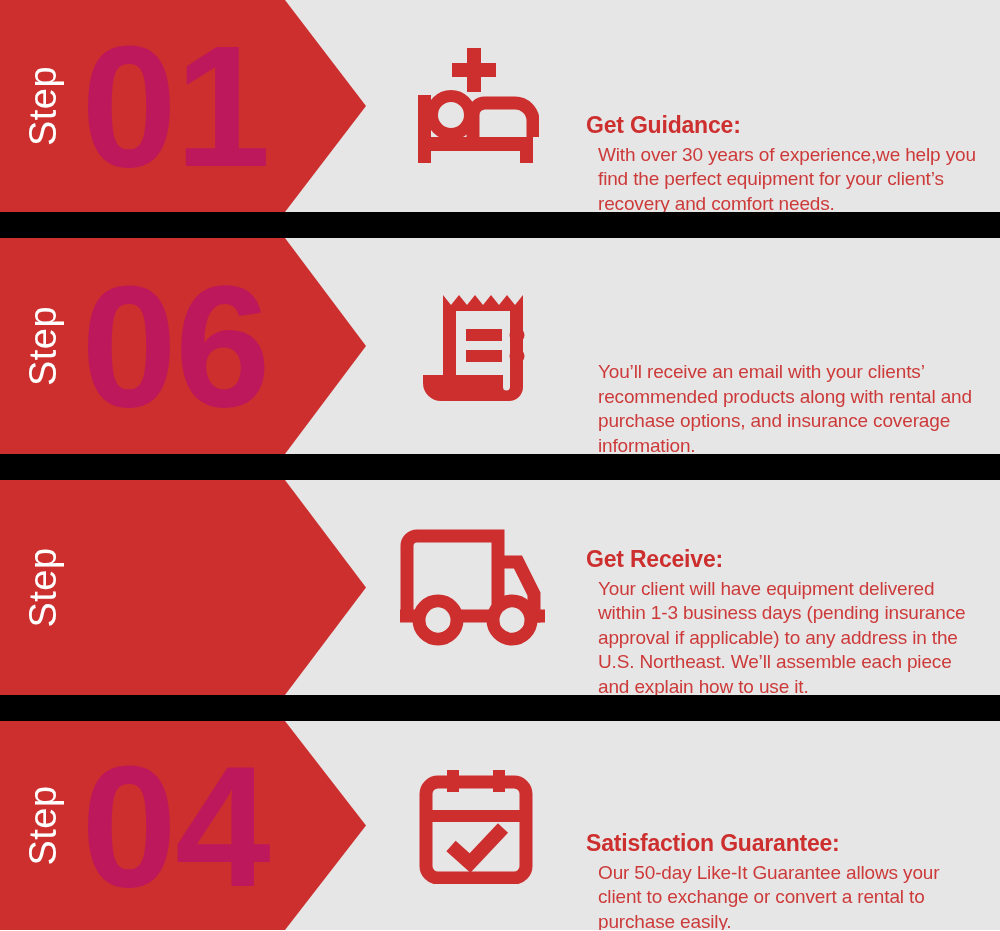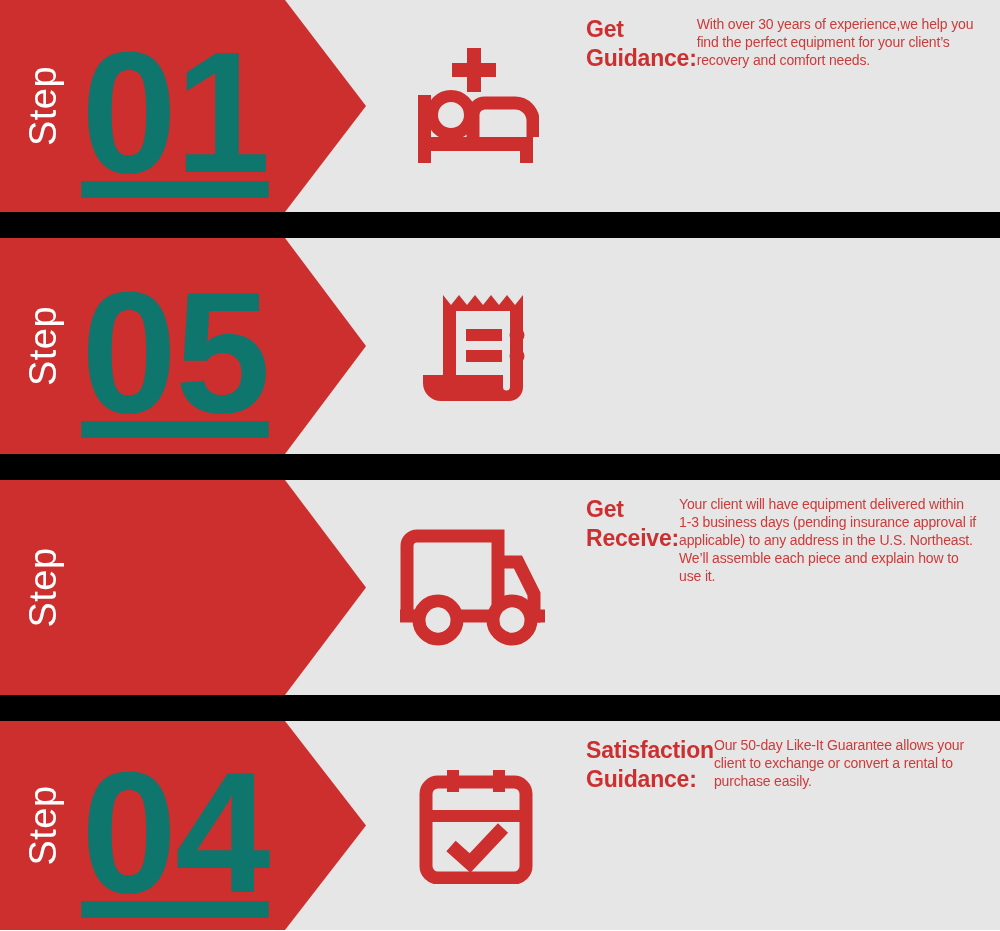--- a/index.html
+++ b/index.html
@@ -57,32 +57,31 @@
     letter-spacing: 0.5px;
     white-space: nowrap;
     transform: rotate(-90deg);
     transform-origin: center center;
   }
 
   
   .step-number {
     position: absolute;
     left: 60px;
-    top: 6px;
+    top: 0;
     width: 230px;
     height: 100%;
     display: flex;
     align-items: center;
     justify-content: center;
-    color: #0f766e;
+    color: #be185d;
     font-size: 172px;
     font-weight: 700;
     line-height: 1;
     letter-spacing: -2px;
-    text-decoration: underline;
   }
 
   
   .step-icon {
     position: absolute;
     left: 396px;
     top: 0;
     width: 160px;
     height: 100%;
     display: flex;
@@ -90,41 +89,42 @@
     justify-content: center;
   }
   .step-icon svg {
     display: block;
   }
 
   
   .step-text {
     position: absolute;
     left: 586px;
-    top: 15px;
+    top: 4px;
     width: 392px;
     height: 100%;
     display: flex;
-    flex-direction: row;
+    flex-direction: column;
     justify-content: flex-end;
   }
   .step-title {
     color: #cd2e2e;
     font-size: 23px;
     font-weight: 700;
     line-height: 1.28;
     margin-bottom: 2px;
     letter-spacing: -0.2px;
   }
   .step-body {
     color: #cd3a3a;
-    font-size: 14px;
+    font-size: 19px;
     font-weight: 400;
     line-height: 1.29;
     letter-spacing: -0.15px;
+    margin-left: 12px;
   }
 
   
   .divider {
     width: 1000px;
     height: 26px;
     background: #000000;
   }
 
   
@@ -171,21 +171,21 @@
       <div class="step-body">With over 30 years of experience,we help you find the perfect equipment for your client’s recovery and comfort needs.</div>
     </div>
   </div>
 
   <div class="divider"></div>
 
   <div class="step-band" style="height:216px;">
     <div class="step-arrow"></div>
 
     <div class="step-word">Step</div>
-    <div class="step-number">05</div>
+    <div class="step-number">06</div>
 
     <div class="step-icon">
 
       <svg width="118" height="118" viewBox="0 0 118 118">
         <g fill="#cd2e2e">
 
           <path d="M 26 8 L 34 18 L 42 8 L 50 18 L 58 8 L 66 18 L 74 8 L 82 18 L 90 8 L 98 18 L 106 8
                    L 106 92 L 93 92 L 93 24 L 39 24 L 39 92 L 26 92 Z"></path>
 
           <path d="M 6 88 L 6 96 A 18 18 0 0 0 24 114 L 92 114 A 14 14 0 0 0 106 100 L 106 88
@@ -197,20 +197,21 @@
           <rect x="49" y="42" width="36" height="12"></rect>
           <rect x="49" y="63" width="36" height="12"></rect>
 
           <circle cx="100" cy="48" r="7.5"></circle>
           <circle cx="100" cy="69" r="7.5"></circle>
         </g>
       </svg>
     </div>
 
     <div class="step-text">
+      <div class="step-body">You’ll receive an email with your clients’ recommended products along with rental and purchase options, and insurance coverage information.</div>
     </div>
   </div>
 
   <div class="divider"></div>
 
   <div class="step-band" style="height:215px;">
     <div class="step-arrow"></div>
 
     <div class="step-word">Step</div>
 
@@ -262,20 +263,20 @@
 
         <rect x="8" y="14" width="100" height="96" rx="12" ry="12" fill="none" stroke="#cd2e2e" stroke-width="13"></rect>
 
         <rect x="8" y="42" width="100" height="12" fill="#cd2e2e"></rect>
 
         <path d="M 33 78 L 52 95 L 85 60" fill="none" stroke="#cd2e2e" stroke-width="14" stroke-linecap="butt" stroke-linejoin="miter"></path>
       </svg>
     </div>
 
     <div class="step-text">
-      <div class="step-title">Satisfaction Guidance:</div>
+      <div class="step-title">Satisfaction Guarantee:</div>
       <div class="step-body">Our 50-day Like-It Guarantee allows your client to exchange or convert a rental to purchase easily.</div>
     </div>
   </div>
 
   <div class="tail"></div>
 
 </div>
 
 </body></html>

